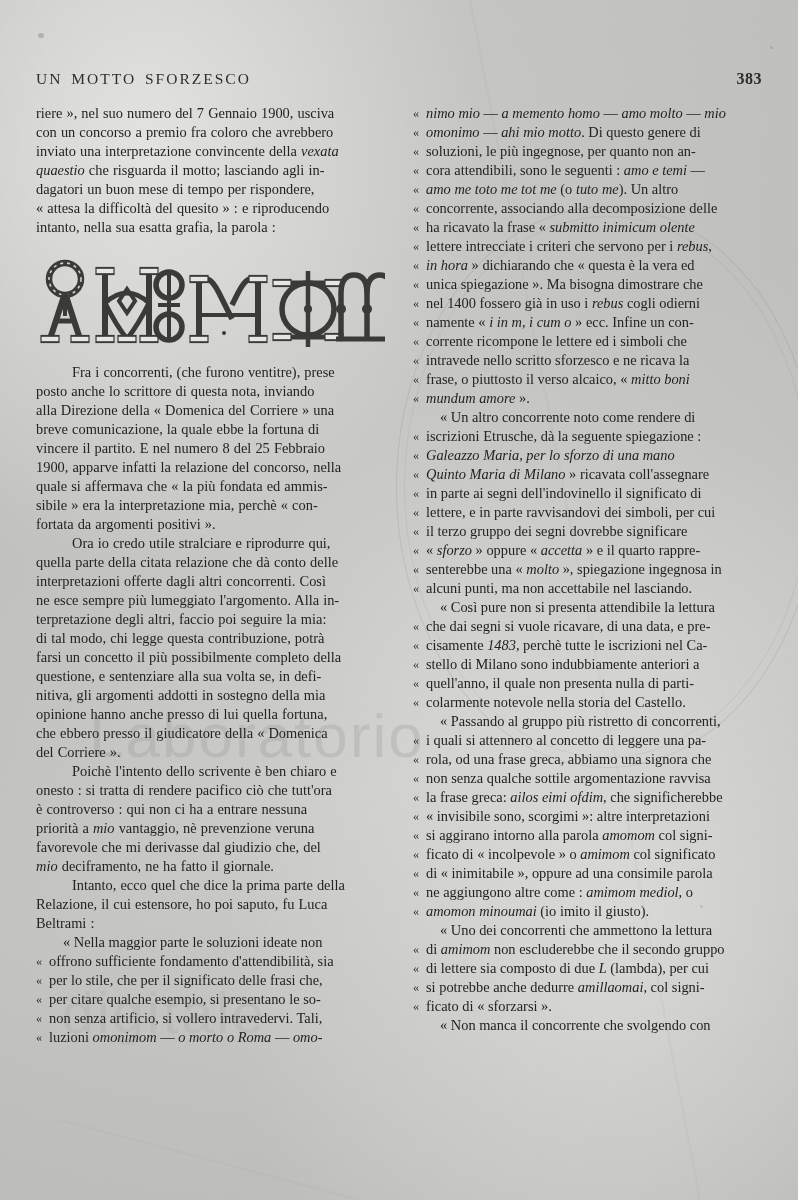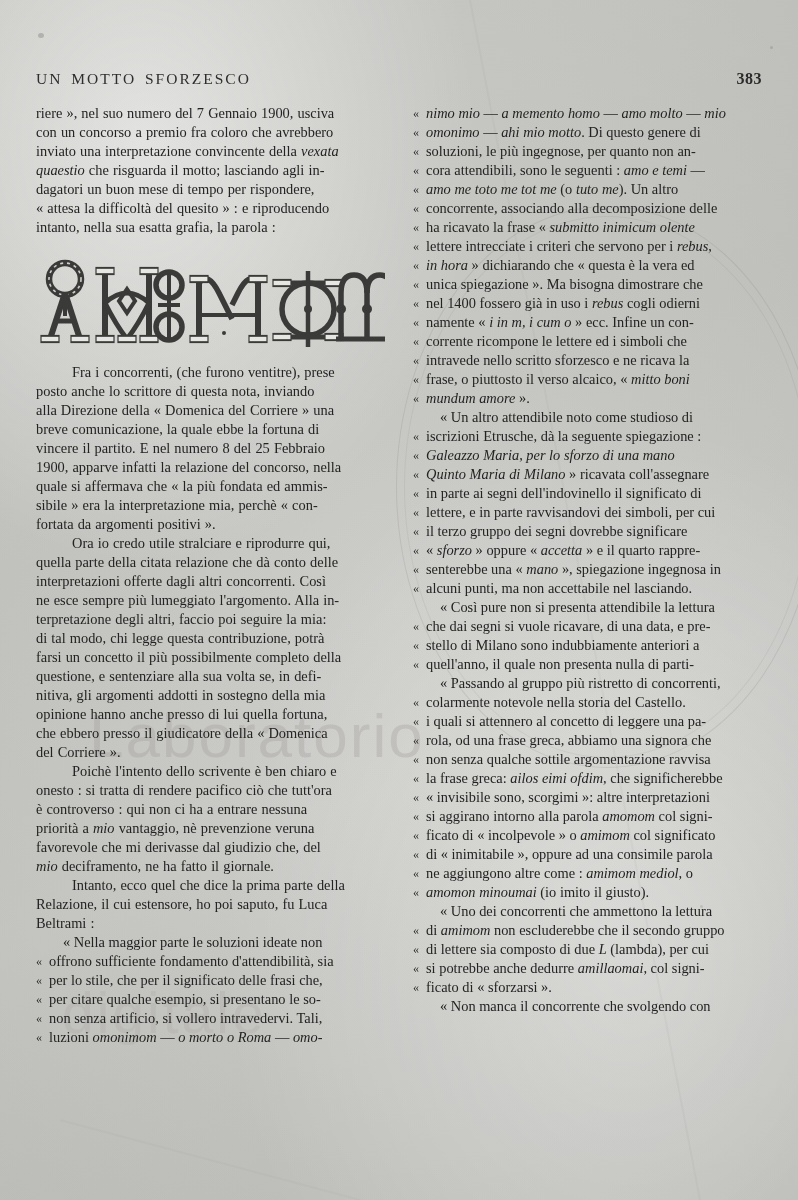--- a/index.html
+++ b/index.html
@@ -328,36 +328,37 @@
           <span class="qline"><span class="qmark">«</span><span class="qbody">ha ricavato la frase « <span class="it">submitto inimicum olente</span></span></span>
           <span class="qline"><span class="qmark">«</span><span class="qbody">lettere intrecciate i criteri che servono per i <span class="it">rebus</span>,</span></span>
           <span class="qline"><span class="qmark">«</span><span class="qbody"><span class="it">in hora</span> » dichiarando che « questa è la vera ed</span></span>
           <span class="qline"><span class="qmark">«</span><span class="qbody">unica spiegazione ». Ma bisogna dimostrare che</span></span>
           <span class="qline"><span class="qmark">«</span><span class="qbody">nel 1400 fossero già in uso i <span class="it">rebus</span> cogli odierni</span></span>
           <span class="qline"><span class="qmark">«</span><span class="qbody">namente « <span class="it">i in m, i cum o</span> » ecc. Infine un con-</span></span>
           <span class="qline"><span class="qmark">«</span><span class="qbody">corrente ricompone le lettere ed i simboli che</span></span>
           <span class="qline"><span class="qmark">«</span><span class="qbody">intravede nello scritto sforzesco e ne ricava la</span></span>
           <span class="qline"><span class="qmark">«</span><span class="qbody">frase, o piuttosto il verso alcaico, « <span class="it">mitto boni</span></span></span>
           <span class="qline"><span class="qmark">«</span><span class="qbody"><span class="it">mundum amore</span> ».</span></span>
-          <span class="qline"><span class="qmark"></span><span class="qbody qind">« Un altro attendibile noto come studioso di</span></span>
+          <span class="qline"><span class="qmark"></span><span class="qbody qind">« Un altro concorrente noto come rendere di</span></span>
           <span class="qline"><span class="qmark">«</span><span class="qbody">iscrizioni Etrusche, dà la seguente spiegazione :</span></span>
           <span class="qline"><span class="qmark">«</span><span class="qbody"><span class="it">Galeazzo Maria</span>, <span class="it">per lo <span class="it">sforzo</span> di una mano</span></span></span>
           <span class="qline"><span class="qmark">«</span><span class="qbody"><span class="it">Quinto Maria di Milano</span> » ricavata coll'assegnare</span></span>
           <span class="qline"><span class="qmark">«</span><span class="qbody">in parte ai segni dell'indovinello il significato di</span></span>
           <span class="qline"><span class="qmark">«</span><span class="qbody">lettere, e in parte ravvisandovi dei simboli, per cui</span></span>
           <span class="qline"><span class="qmark">«</span><span class="qbody">il terzo gruppo dei segni dovrebbe significare</span></span>
           <span class="qline"><span class="qmark">«</span><span class="qbody">« <span class="it">sforzo</span> » oppure « <span class="it">accetta</span> » e il quarto rappre-</span></span>
-          <span class="qline"><span class="qmark">«</span><span class="qbody">senterebbe una « <span class="it">mano</span> », spiegazione ingegnosa in</span></span>
+          <span class="qline"><span class="qmark">«</span><span class="qbody">senterebbe una « <span class="it">molto</span> », spiegazione ingegnosa in</span></span>
           <span class="qline"><span class="qmark">«</span><span class="qbody">alcuni punti, ma non accettabile nel lasciando.</span></span>
           <span class="qline"><span class="qmark"></span><span class="qbody qind">« Così pure non si presenta attendibile la lettura</span></span>
           <span class="qline"><span class="qmark">«</span><span class="qbody">che dai segni si vuole ricavare, di una data, e pre-</span></span>
+          <span class="qline"><span class="qmark">«</span><span class="qbody">cisamente <span class="it">1483</span>, perchè tutte le iscrizioni nel Ca-</span></span>
           <span class="qline"><span class="qmark">«</span><span class="qbody">stello di Milano sono indubbiamente anteriori a</span></span>
           <span class="qline"><span class="qmark">«</span><span class="qbody">quell'anno, il quale non presenta nulla di parti-</span></span>
+          <span class="qline"><span class="qmark">«</span><span class="qbody">colarmente notevole nella storia del Castello.</span></span>
           <span class="qline"><span class="qmark"></span><span class="qbody qind">« Passando al gruppo più ristretto di concorrenti,</span></span>
-          <span class="qline"><span class="qmark">«</span><span class="qbody">colarmente notevole nella storia del Castello.</span></span>
           <span class="qline"><span class="qmark">«</span><span class="qbody">i quali si attennero al concetto di leggere una pa-</span></span>
           <span class="qline"><span class="qmark">«</span><span class="qbody">rola, od una frase greca, abbiamo una signora che</span></span>
           <span class="qline"><span class="qmark">«</span><span class="qbody">non senza qualche sottile argomentazione ravvisa</span></span>
           <span class="qline"><span class="qmark">«</span><span class="qbody">la frase greca: <span class="it">ailos eimi ofdim</span>, che significherebbe</span></span>
           <span class="qline"><span class="qmark">«</span><span class="qbody">« invisibile sono, scorgimi »: altre interpretazioni</span></span>
           <span class="qline"><span class="qmark">«</span><span class="qbody">si aggirano intorno alla parola <span class="it">amomom</span> col signi-</span></span>
           <span class="qline"><span class="qmark">«</span><span class="qbody">ficato di « incolpevole » o <span class="it">amimom</span> col significato</span></span>
           <span class="qline"><span class="qmark">«</span><span class="qbody">di « inimitabile », oppure ad una consimile parola</span></span>
           <span class="qline"><span class="qmark">«</span><span class="qbody">ne aggiungono altre come : <span class="it">amimom mediol</span>, o</span></span>
           <span class="qline"><span class="qmark">«</span><span class="qbody"><span class="it">amomon minoumai</span> (io imito il giusto).</span></span>

